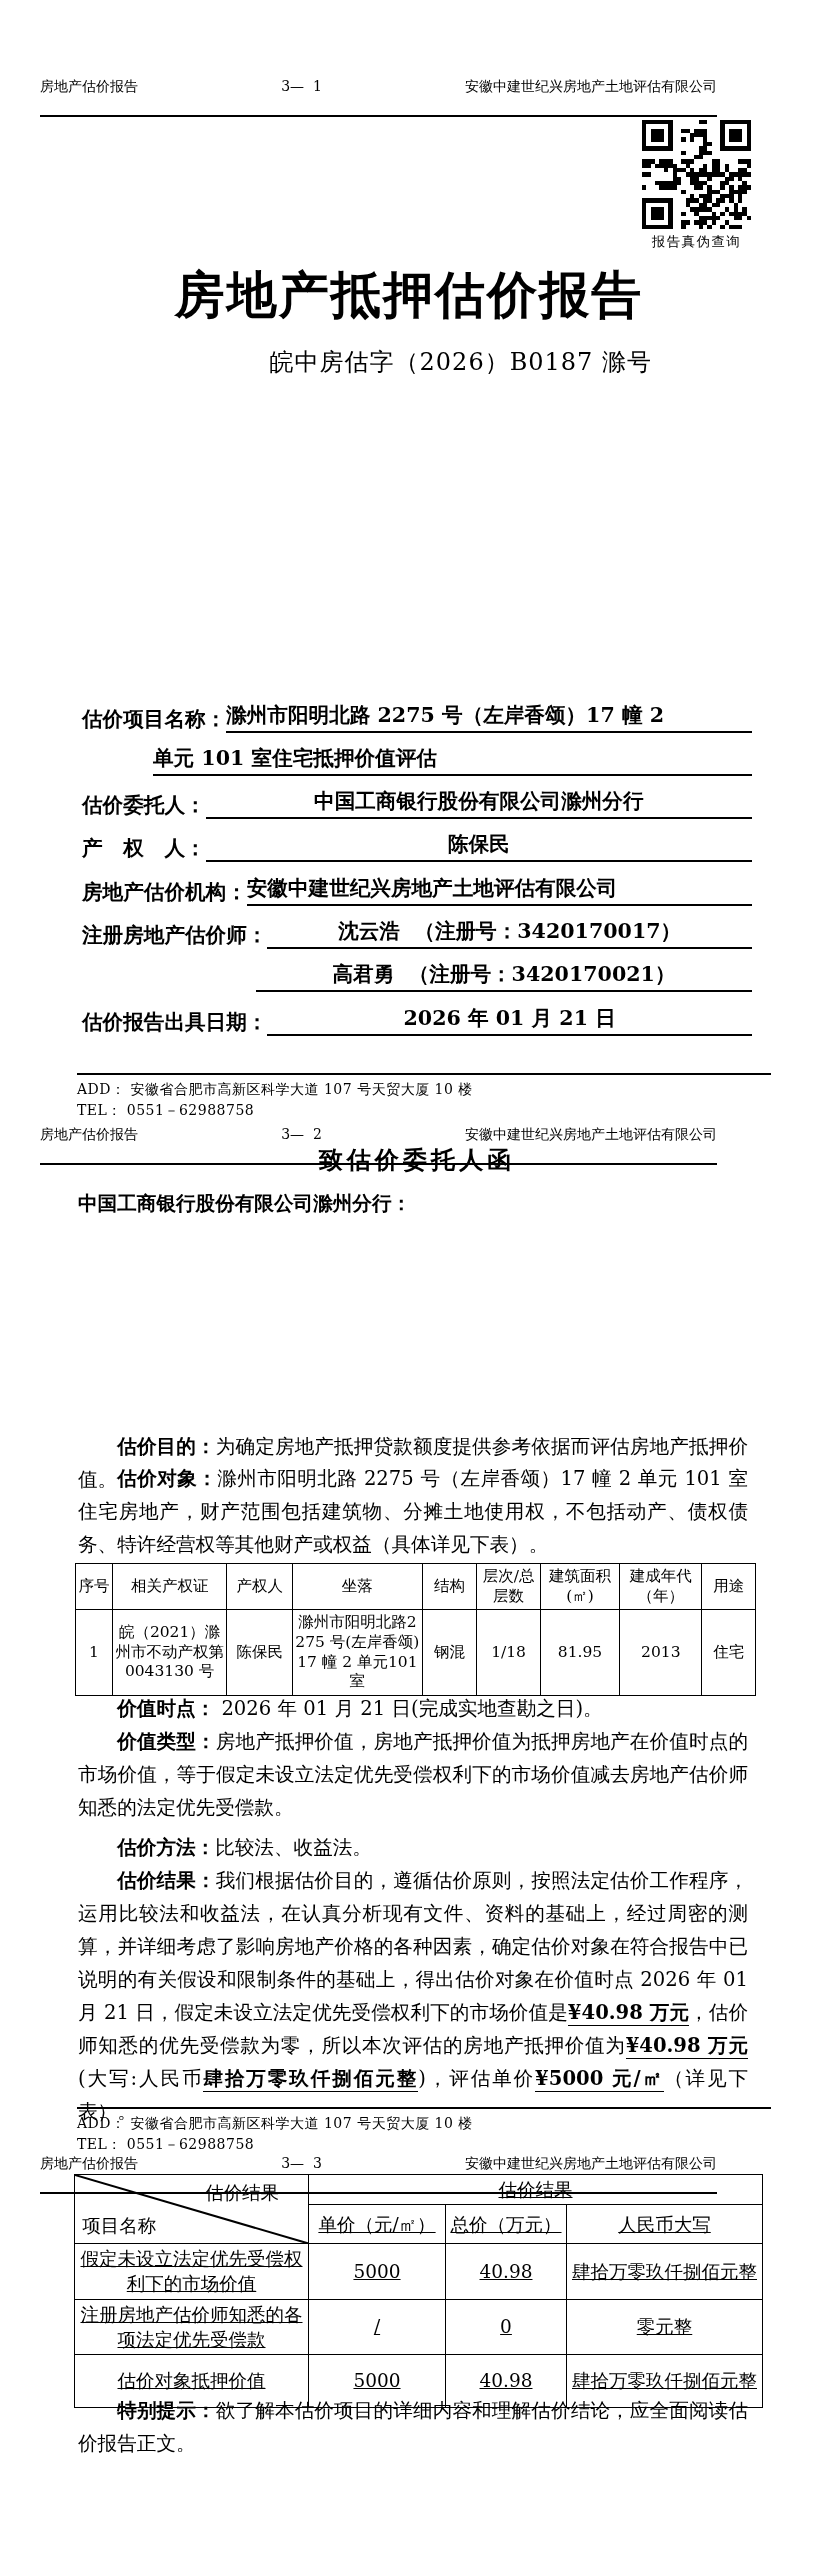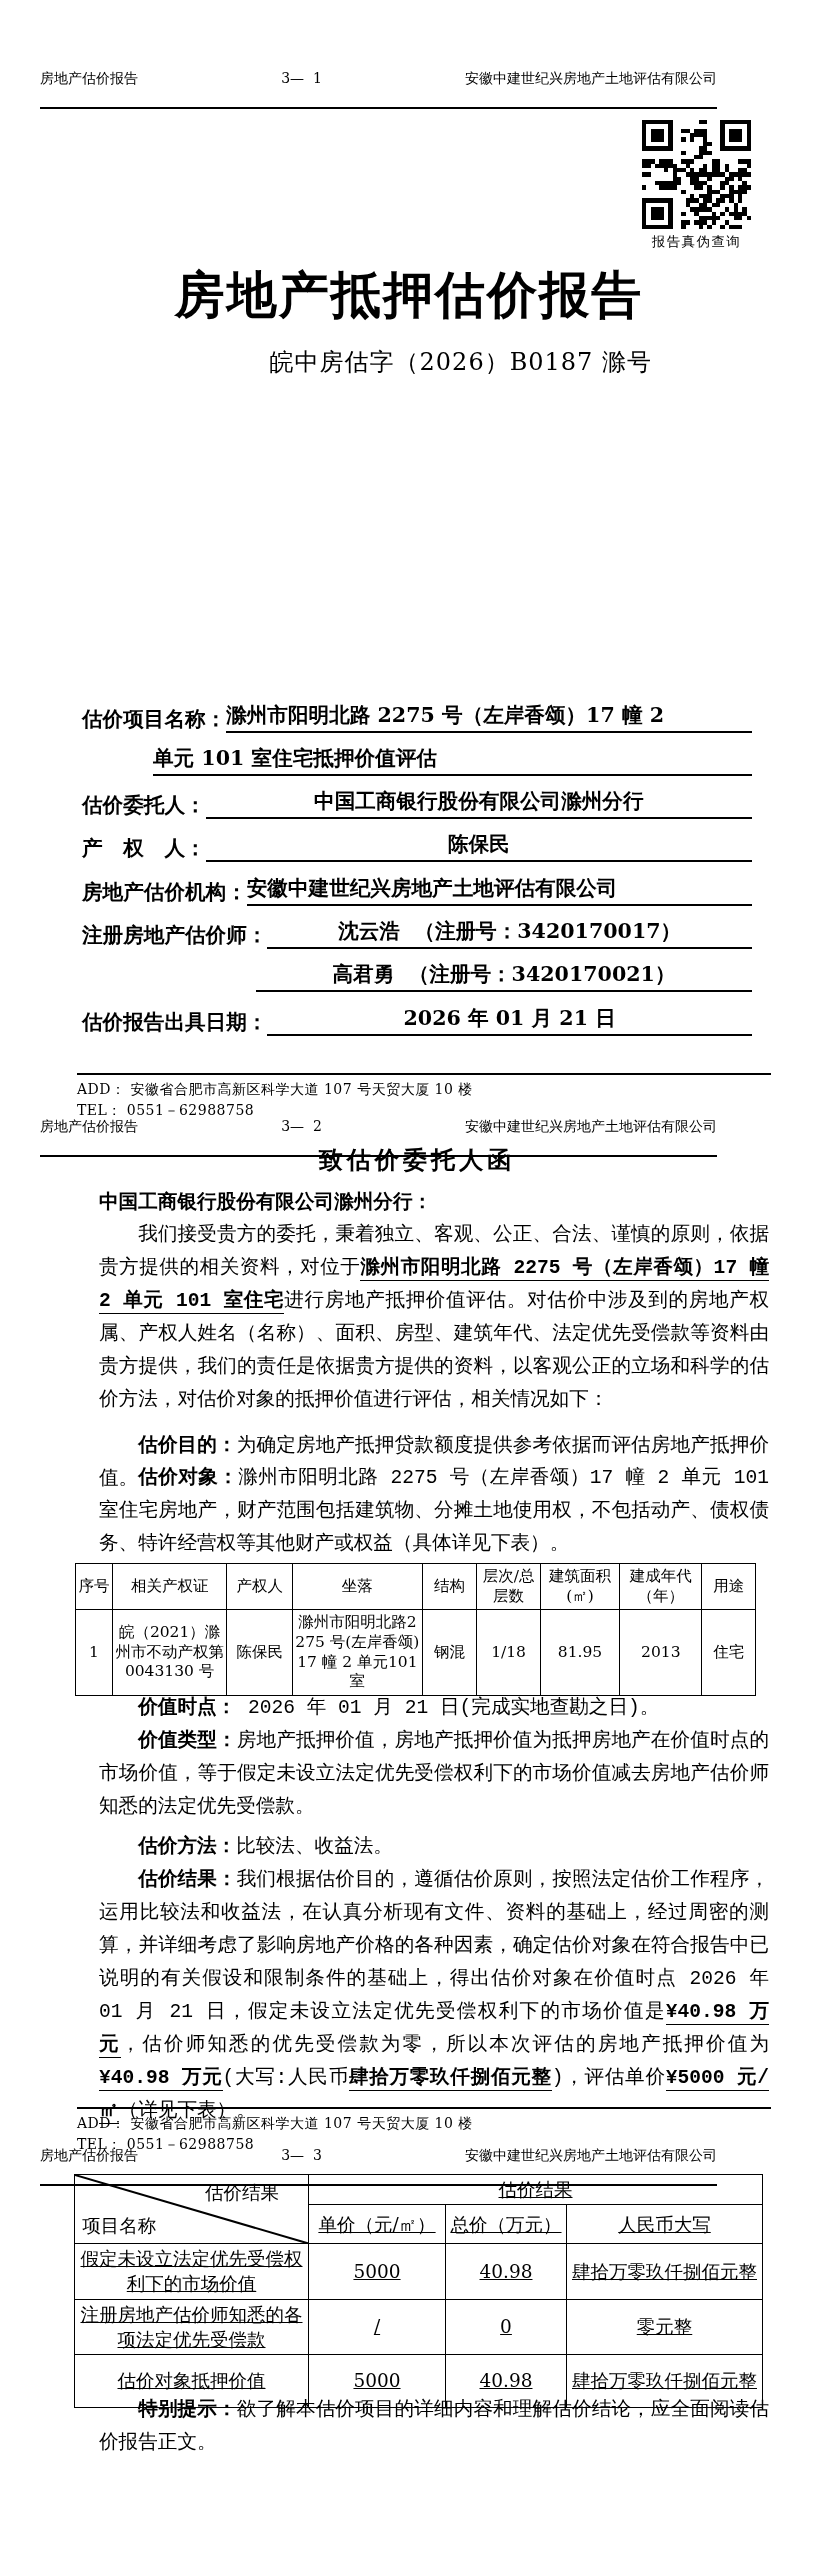--- a/index.html
+++ b/index.html
@@ -4,21 +4,21 @@
 <style>
   html,body{margin:0;padding:0;background:#ffffff;}
   .doc{position:relative;width:818px;height:3269px;background:#fff;
        font-family:"DejaVu Serif","Liberation Serif",serif;color:#000;overflow:hidden;}
 
   
   .phead{position:absolute;left:40px;width:677px;display:flex;justify-content:space-between;
          align-items:flex-end;font-size:14px;line-height:18.5px;padding-bottom:19px;}
   .phead.thick{border-bottom:2.6px solid #000;}
   .phead.thin{border-bottom:2.1px solid #000;}
-  .ph-center{white-space:pre;}
+  .ph-center{white-space:pre;margin-top:8px;}
 
   
   .pfoot{position:absolute;left:77px;width:694px;font-size:14px;}
   .pf-line{border-top:2.1px solid #000;height:0;margin-bottom:4.1px;}
   .pf-row{line-height:20.6px;letter-spacing:0.5px;}
 
   
   .qr{position:absolute;left:642px;top:120px;width:109px;text-align:center;}
   .qr svg{width:109px;height:109px;display:block;shape-rendering:crispEdges;}
   .qr-cap{font-size:13.4px;margin-top:4.1px;letter-spacing:1.5px;}
@@ -30,22 +30,22 @@
              font-size:24px;letter-spacing:1px;}
   .cf{position:absolute;left:82px;width:670px;display:flex;align-items:flex-end;
       font-size:20.6px;font-weight:bold;height:33px;}
   .cf-label{white-space:pre;}
   .cf-spacer{display:inline-block;height:0.5px;}
   .cf-value{flex:1;border-bottom:2.1px solid #000;text-align:center;white-space:pre;
             padding-bottom:2.1px;line-height:27px;}
   .cf-value.left{text-align:left;}
 
   
-  .blk{position:absolute;left:99px;width:670px;font-size:19.6px;line-height:33px;
-       text-align:justify;font-family:Liberation Mono, monospace;}
+  .blk{position:absolute;left:78px;width:670px;font-size:19.6px;line-height:33px;
+       text-align:justify;}
   .indent{text-indent:2em;}
   .b{font-weight:bold;}
   .bu{font-weight:bold;border-bottom:1.5px solid #000;padding-bottom:0.5px;}
   .h2{position:absolute;left:82px;width:670px;text-align:center;font-size:24px;
       font-weight:bold;letter-spacing:4.1px;}
 
   
   .ptable{position:absolute;left:75px;top:1563px;width:681px;border-collapse:collapse;
           font-size:15.5px;line-height:19.6px;text-align:center;table-layout:fixed;}
   .ptable th,.ptable td{border:1px solid #000;padding:3.1px 2.1px;font-weight:normal;
@@ -324,23 +324,20 @@
   <div class="phead thin" style="top:1117px">
     <span>房地产估价报告</span>
     <span class="ph-center">3—  2</span>
     <span>安徽中建世纪兴房地产土地评估有限公司</span>
   </div>
 
   <div class="h2" style="top:1144px">致估价委托人函</div>
 
   <div class="blk b" style="top:1187px">中国工商银行股份有限公司滁州分行：</div>
 
-  <div class="blk indent" style="top:1219px">
-    <span>我们接受贵方的委托，秉着独立、客观、公正、合法、谨慎的原则，依据贵方提供的相关资料，对位于</span><span class="bu">滁州市阳明北路 2275 号（左岸香颂）17 幢 2 单元 101 室住宅</span><span>进行房地产抵押价值评估。对估价中涉及到的房地产权属、产权人姓名（名称）、面积、房型、建筑年代、法定优先受偿款等资料由贵方提供，我们的责任是依据贵方提供的资料，以客观公正的立场和科学的估价方法，对估价对象的抵押价值进行评估，相关情况如下：</span>
-  </div>
 
   <div class="blk indent" style="top:1430px">
     <span class="b">估价目的：</span><span>为确定房地产抵押贷款额度提供参考依据而评估房地产抵押价值。</span>
   </div>
 
   <div class="blk indent" style="top:1462px">
     <span class="b">估价对象：</span><span>滁州市阳明北路 2275 号（左岸香颂）17 幢 2 单元 101 室住宅房地产，财产范围包括建筑物、分摊土地使用权，不包括动产、债权债务、特许经营权等其他财产或权益（具体详见下表）。</span>
   </div>
 
   <table class="ptable">

